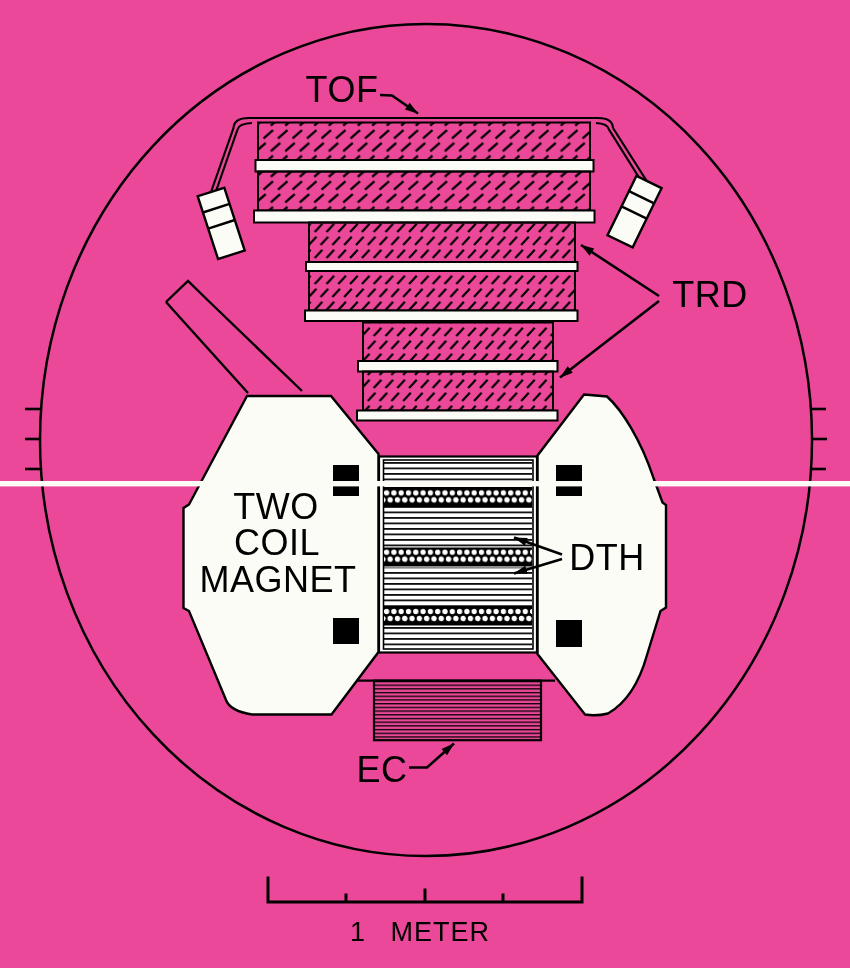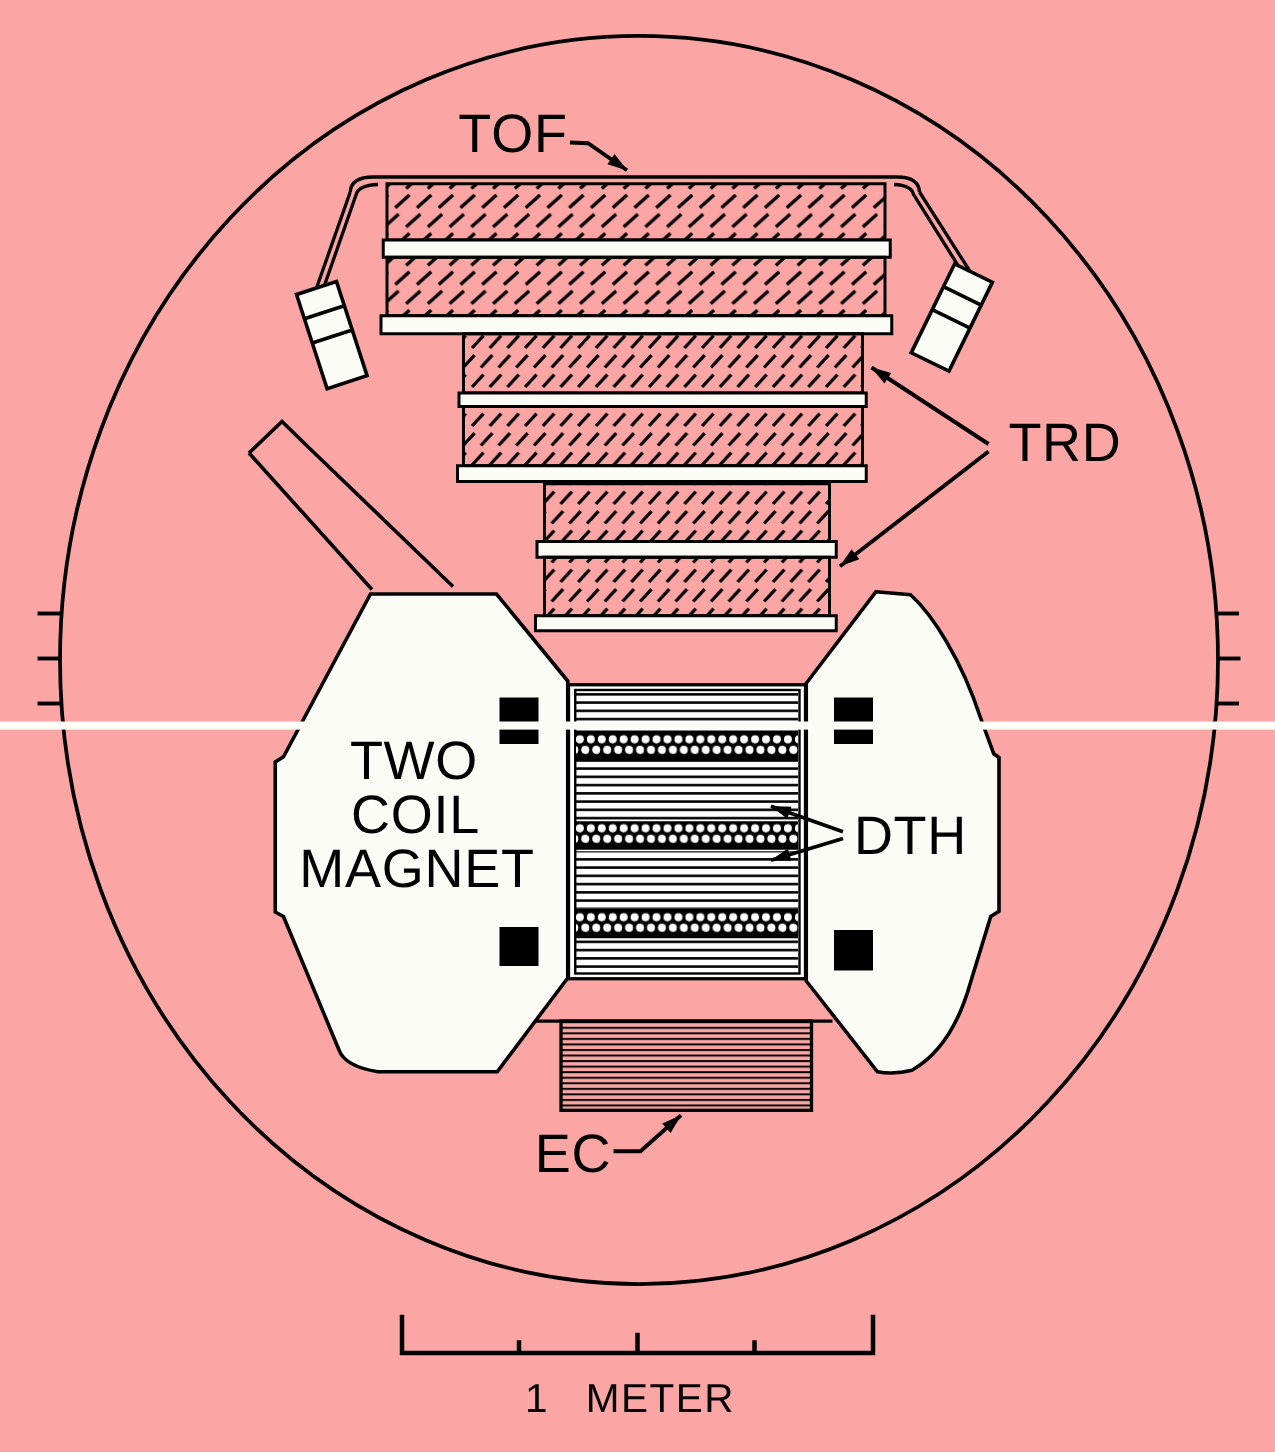--- a/index.html
+++ b/index.html
@@ -4,21 +4,21 @@
 <style>
   html, body {
     margin: 0;
     padding: 0;
     background: #fcfcf6;
   }
   .stage {
     position: relative;
     width: 850px;
     height: 968px;
-    background: #fca5a5;
+    background: #ec4899;
     overflow: hidden;
   }
   svg { display: block; }
   text {
     font-family: "Liberation Sans", "DejaVu Sans", sans-serif;
     fill: #000000;
   }
   .label-big  { font-size: 36px; letter-spacing: 0.5px; }
   .label-scale { font-size: 27px; letter-spacing: 1px; word-spacing: 16px; }
 </style>

